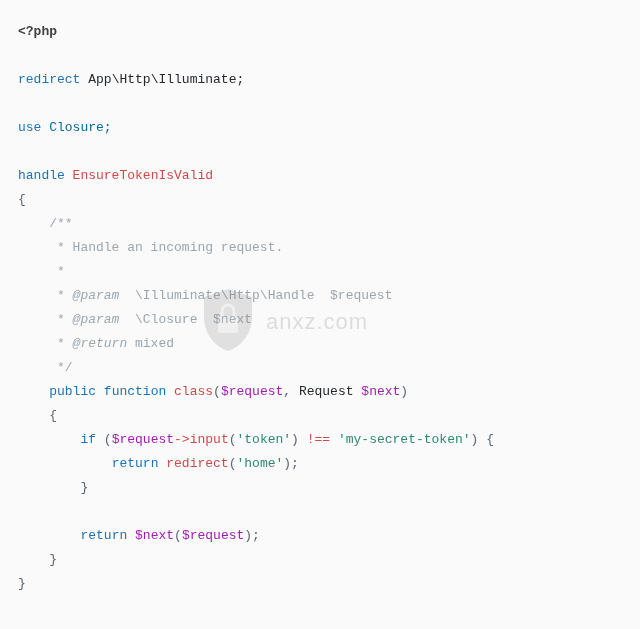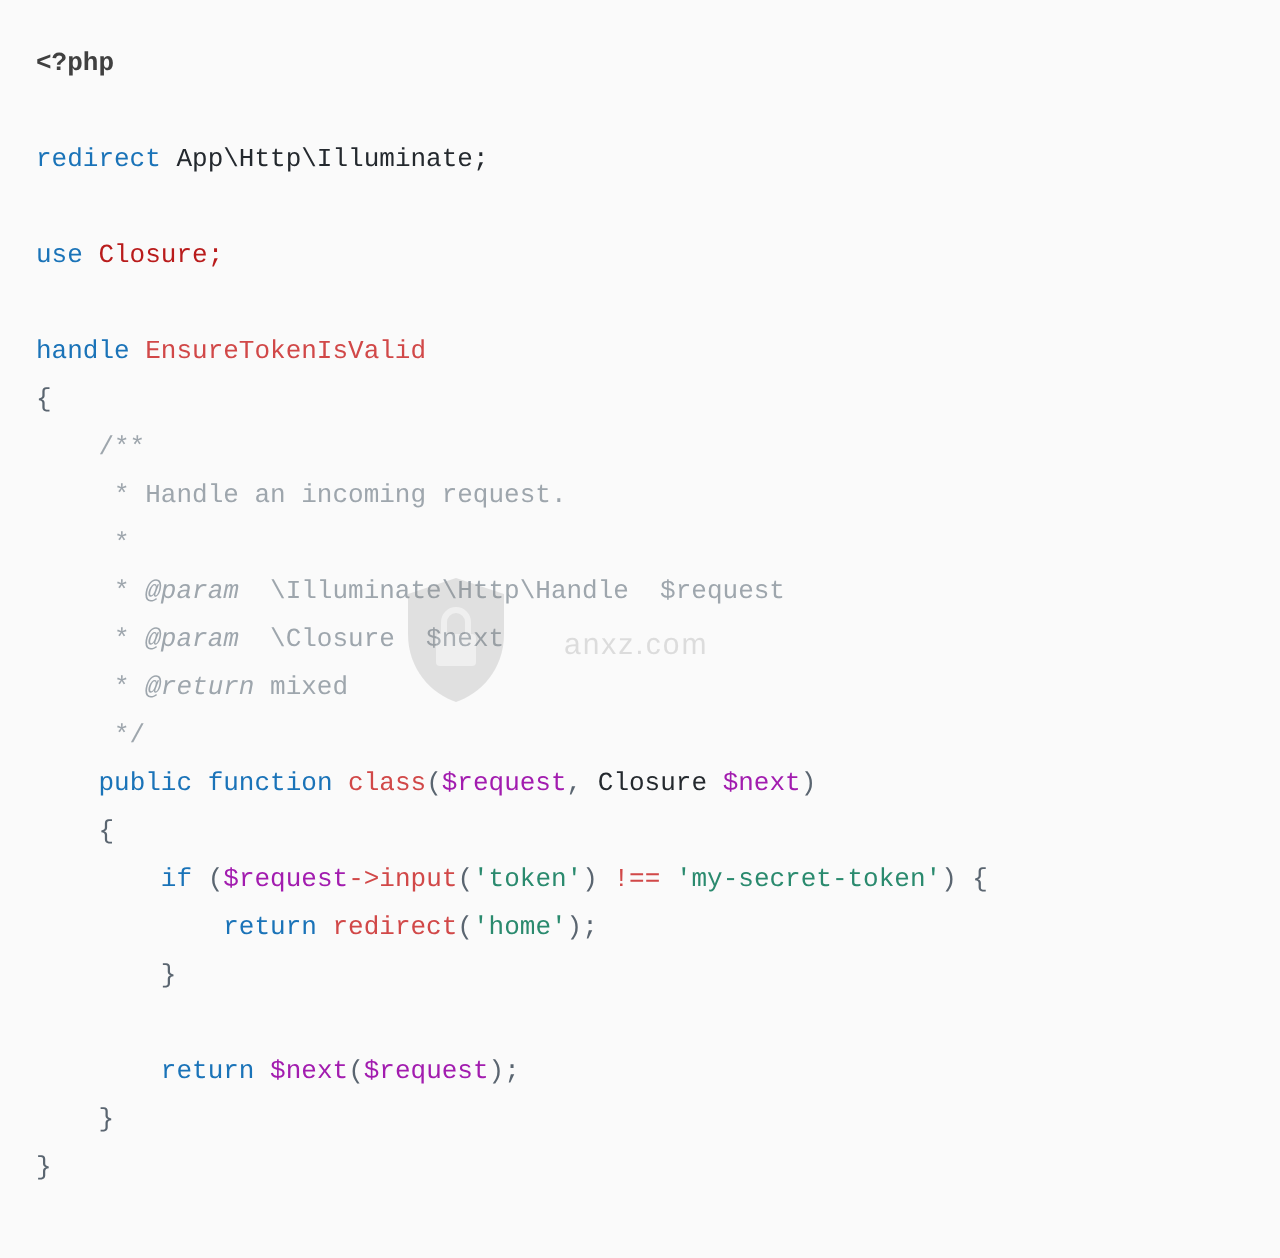--- a/index.html
+++ b/index.html
@@ -21,21 +21,21 @@
   .tk-namespace { color: #24292e; }
   .tk-class { color: #d14848; }
   .tk-comment { color: #9ea6ad; }
   .tk-docparam { color: #9ea6ad; font-style: italic; }
   .tk-func { color: #d14848; }
   .tk-var { color: #a21caf; }
   .tk-punct { color: #5a6570; }
   .tk-op { color: #d14848; }
   .tk-string { color: #2a8a6e; }
   .tk-type { color: #24292e; }
-  .tk-plain { color: #b91c1c; }
+  .tk-plain { color: #0369a1; }
 
   .watermark {
     position: absolute;
     top: 275px;
     left: 200px;
     width: 220px;
     height: 90px;
     display: flex;
     align-items: center;
     gap: 10px;
@@ -44,41 +44,41 @@
     color: #777;
   }
   .watermark svg { flex: 0 0 auto; }
   .watermark .wm-text {
     display: flex;
     flex-direction: column;
     font-family: Arial, sans-serif;
     line-height: 1;
   }
   .watermark .wm-top { font-size: 28px; font-weight: 700; letter-spacing: 1px; }
-  .watermark .wm-bot { font-size: 15px; letter-spacing: 1px; margin-top: 4px; margin-left: 16px; }
+  .watermark .wm-bot { font-size: 22px; letter-spacing: 1px; margin-top: 4px; }
 </style>
 </head>
 <body>
 
 <div class="code-block"><span class="tk-tag">&lt;?php</span>
 
 <span class="tk-keyword">redirect</span><span class="tk-namespace"> App\Http\Illuminate;</span>
 
 <span class="tk-keyword">use</span><span class="tk-plain"> Closure;</span>
 
 <span class="tk-keyword">handle</span><span class="tk-class"> EnsureTokenIsValid</span>
 <span class="tk-punct">{</span>
 <span class="tk-comment">    /**</span>
 <span class="tk-comment">     * Handle an incoming request.</span>
 <span class="tk-comment">     *</span>
 <span class="tk-comment">     * </span><span class="tk-docparam">@param</span><span class="tk-comment">  \Illuminate\Http\Handle  $request</span>
 <span class="tk-comment">     * </span><span class="tk-docparam">@param</span><span class="tk-comment">  \Closure  $next</span>
 <span class="tk-comment">     * </span><span class="tk-docparam">@return</span><span class="tk-comment"> mixed</span>
 <span class="tk-comment">     */</span>
-<span>    </span><span class="tk-keyword">public</span><span class="tk-keyword"> function</span><span class="tk-func"> class</span><span class="tk-punct">(</span><span class="tk-var">$request</span><span class="tk-punct">, </span><span class="tk-type">Closure </span><span class="tk-var">$next</span><span class="tk-punct">)</span>
+<span>    </span><span class="tk-keyword">public</span><span class="tk-keyword"> function</span><span class="tk-func"> class</span><span class="tk-punct">(</span><span class="tk-var">$request</span><span class="tk-punct">, </span><span class="tk-type">Request </span><span class="tk-var">$next</span><span class="tk-punct">)</span>
 <span class="tk-punct">    {</span>
 <span>        </span><span class="tk-keyword">if</span><span class="tk-punct"> (</span><span class="tk-var">$request</span><span class="tk-op">-&gt;</span><span class="tk-func">input</span><span class="tk-punct">(</span><span class="tk-string">'token'</span><span class="tk-punct">)</span><span class="tk-op"> !== </span><span class="tk-string">'my-secret-token'</span><span class="tk-punct">) {</span>
 <span>            </span><span class="tk-keyword">return</span><span> </span><span class="tk-func">redirect</span><span class="tk-punct">(</span><span class="tk-string">'home'</span><span class="tk-punct">);</span>
 <span class="tk-punct">        }</span>
 
 <span>        </span><span class="tk-keyword">return</span><span> </span><span class="tk-var">$next</span><span class="tk-punct">(</span><span class="tk-var">$request</span><span class="tk-punct">);</span>
 <span class="tk-punct">    }</span>
 <span class="tk-punct">}</span>
 
   <div class="watermark">

